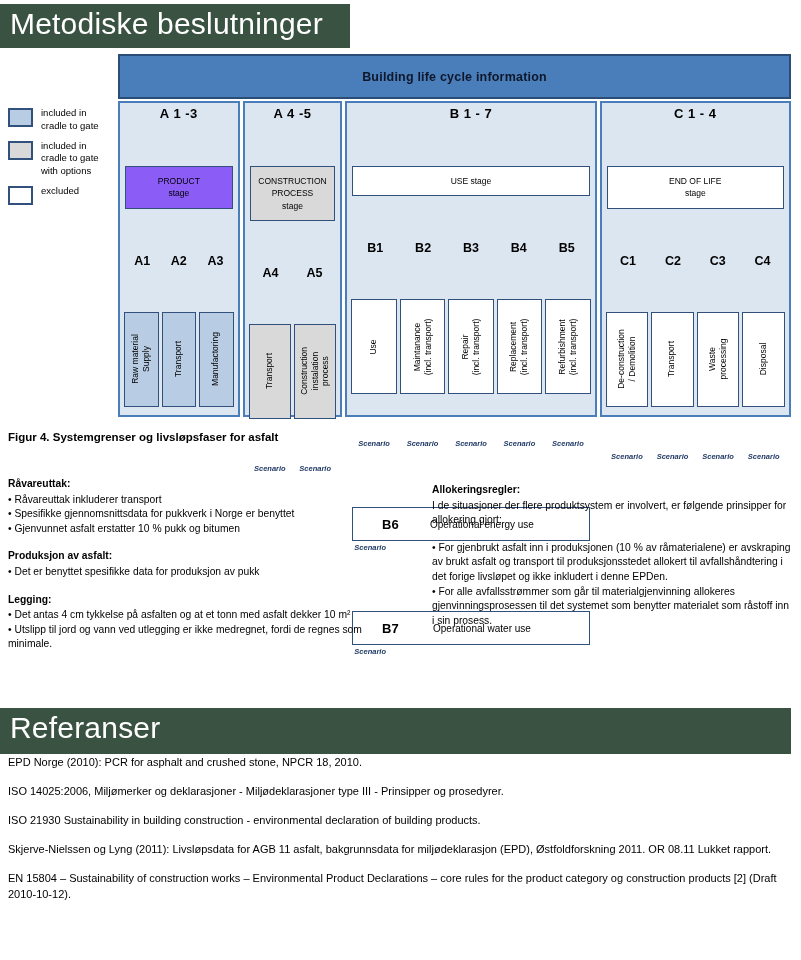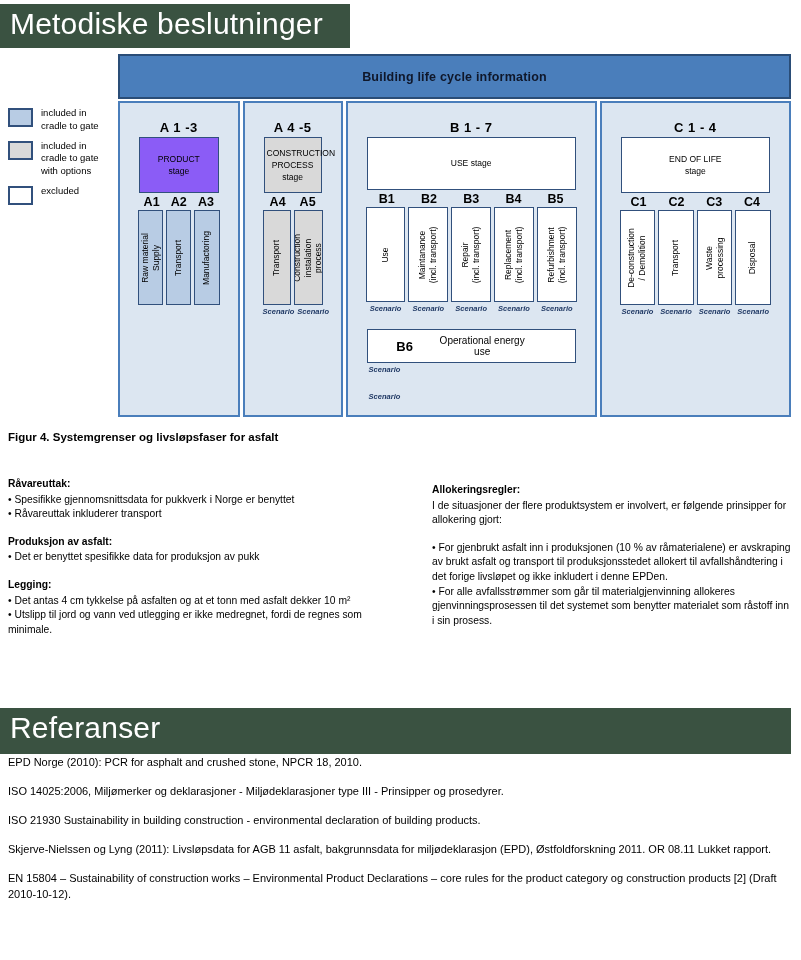--- a/index.html
+++ b/index.html
@@ -55,21 +55,22 @@
   }
 
   .dg-body { display: flex; margin-top: 2px; height: 316px; }
 
   .panel {
     background: #dce6f1;
     border: 2px solid #4a7ebb;
     display: flex;
     flex-direction: column;
     margin-right: 3px;
-    padding: 14px;
+    padding: 0;
+    gap: 43px;
   }
   .panel:last-child { margin-right: 0; }
   .panel-a13 { width: 122px; }
   .panel-a45 { width: 100px; }
   .panel-b { width: 252px; }
   .panel-c { width: 192px; }
 
   .group-title {
     text-align: center;
     font-size: 13px;
@@ -268,20 +269,24 @@
           <div class="scen-cell">Scenario</div>
         </div>
         <div class="wide-row">
           <div class="wide-box">
             <div class="wide-code">B6</div>
             <div class="wide-label">Operational energy use</div>
           </div>
           <div class="wide-scen">Scenario</div>
         </div>
         <div class="wide-row">
+          <div class="wide-box">
+            <div class="wide-code">B7</div>
+            <div class="wide-label">Operational water use</div>
+          </div>
           <div class="wide-scen">Scenario</div>
         </div>
       </div>
       <div class="panel panel-c">
         <div class="group-title">C 1 - 4</div>
         <div class="stage-box stage-white">END OF LIFE<br>stage</div>
         <div class="code-row">
           <div class="code-cell">C1</div>
           <div class="code-cell">C2</div>
           <div class="code-cell">C3</div>
@@ -308,22 +313,23 @@
           <div class="scen-cell">Scenario</div>
         </div>
       </div>
     </div>
 </div>
 
 <div id="fig-caption">Figur 4. Systemgrenser og livsløpsfaser for asfalt</div>
 
 <div class="txt-col" id="col-left">
     <p class="txt-head">Råvareuttak:</p>
+    <p class="txt-line">• Råvareuttak inkluderer transport</p>
     <p class="txt-line">• Spesifikke gjennomsnittsdata for pukkverk i Norge er benyttet</p>
-    <p class="txt-line">• Råvareuttak inkluderer transport</p>
+    <p class="txt-line">• Gjenvunnet asfalt erstatter 10 % pukk og bitumen</p>
     <div class="txt-gap"></div>
     <p class="txt-head">Produksjon av asfalt:</p>
     <p class="txt-line">• Det er benyttet spesifikke data for produksjon av pukk</p>
     <div class="txt-gap"></div>
     <p class="txt-head">Legging:</p>
     <p class="txt-line">• Det antas 4 cm tykkelse på asfalten og at et tonn med asfalt dekker 10 m²</p>
     <p class="txt-line">• Utslipp til jord og vann ved utlegging er ikke medregnet, fordi de regnes som minimale.</p>
   </div>
 <div class="txt-col" id="col-right">
     <p class="txt-head">Allokeringsregler:</p>

